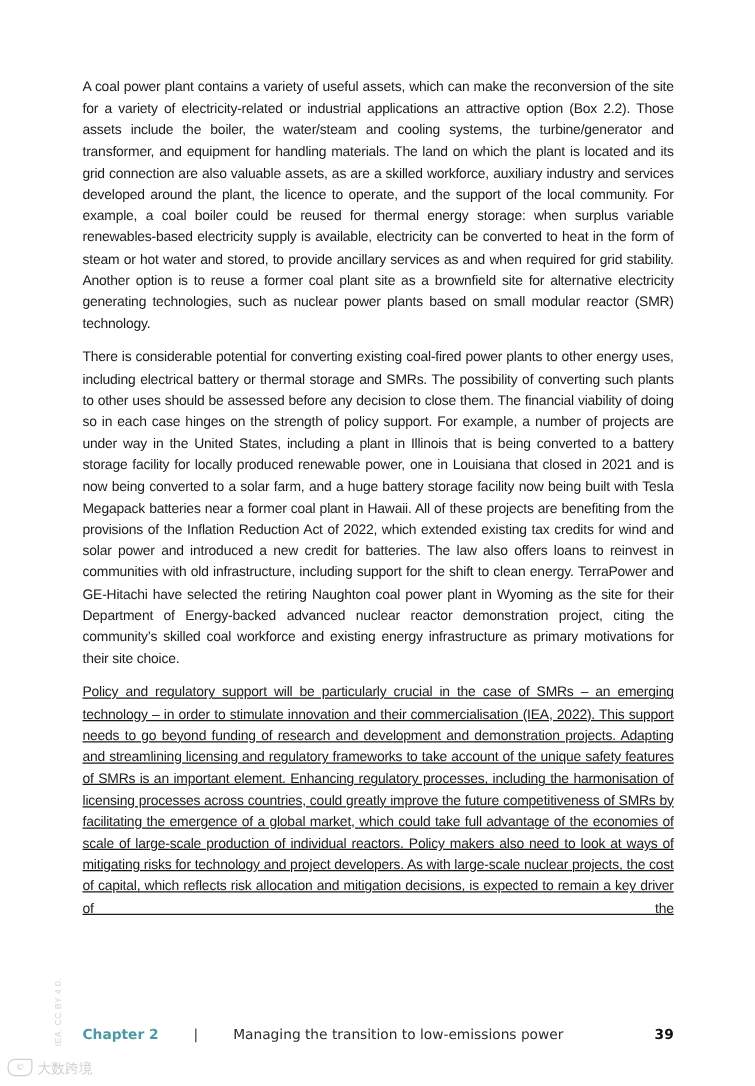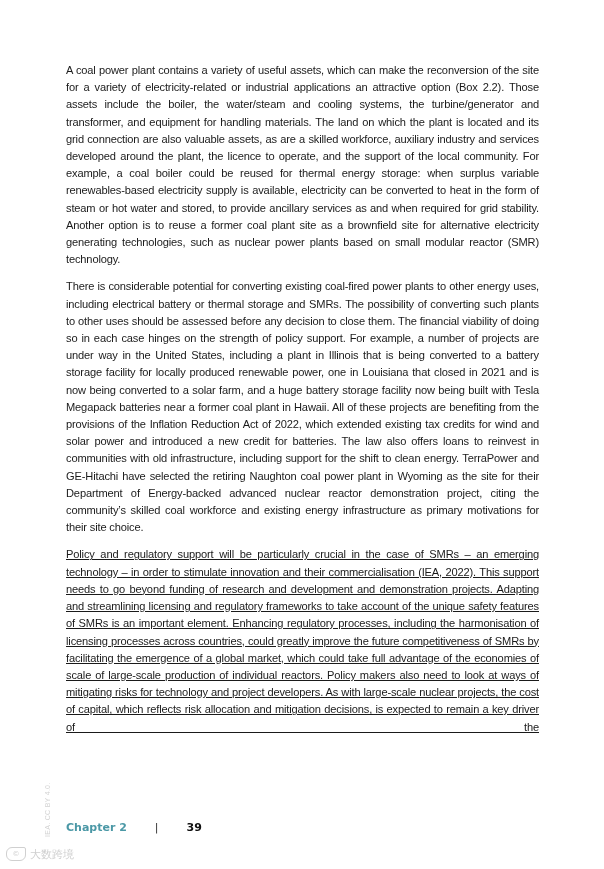--- a/index.html
+++ b/index.html
@@ -47,20 +47,21 @@
     <p>A coal power plant contains a variety of useful assets, which can make the reconversion of the site for a variety of electricity-related or industrial applications an attractive option (Box 2.2). Those assets include the boiler, the water/steam and cooling systems, the turbine/generator and transformer, and equipment for handling materials. The land on which the plant is located and its grid connection are also valuable assets, as are a skilled workforce, auxiliary industry and services developed around the plant, the licence to operate, and the support of the local community. For example, a coal boiler could be reused for thermal energy storage: when surplus variable renewables-based electricity supply is available, electricity can be converted to heat in the form of steam or hot water and stored, to provide ancillary services as and when required for grid stability. Another option is to reuse a former coal plant site as a brownfield site for alternative electricity generating technologies, such as nuclear power plants based on small modular reactor (SMR) technology.</p>
     <p>There is considerable potential for converting existing coal-fired power plants to other energy uses, including electrical battery or thermal storage and SMRs. The possibility of converting such plants to other uses should be assessed before any decision to close them. The financial viability of doing so in each case hinges on the strength of policy support. For example, a number of projects are under way in the United States, including a plant in Illinois that is being converted to a battery storage facility for locally produced renewable power, one in Louisiana that closed in 2021 and is now being converted to a solar farm, and a huge battery storage facility now being built with Tesla Megapack batteries near a former coal plant in Hawaii. All of these projects are benefiting from the provisions of the Inflation Reduction Act of 2022, which extended existing tax credits for wind and solar power and introduced a new credit for batteries. The law also offers loans to reinvest in communities with old infrastructure, including support for the shift to clean energy. TerraPower and GE-Hitachi have selected the retiring Naughton coal power plant in Wyoming as the site for their Department of Energy-backed advanced nuclear reactor demonstration project, citing the community’s skilled coal workforce and existing energy infrastructure as primary motivations for their site choice.</p>
     <p class="last">Policy and regulatory support will be particularly crucial in the case of SMRs – an emerging technology – in order to stimulate innovation and their commercialisation (IEA, 2022). This support needs to go beyond funding of research and development and demonstration projects. Adapting and streamlining licensing and regulatory frameworks to take account of the unique safety features of SMRs is an important element. Enhancing regulatory processes, including the harmonisation of licensing processes across countries, could greatly improve the future competitiveness of SMRs by facilitating the emergence of a global market, which could take full advantage of the economies of scale of large-scale production of individual reactors. Policy makers also need to look at ways of mitigating risks for technology and project developers. As with large-scale nuclear projects, the cost of capital, which reflects risk allocation and mitigation decisions, is expected to remain a key driver of the</p>
   </div>
 
   <div class="side-license">IEA. CC BY 4.0.</div>
 
   <div class="footer">
     <span class="chapter">Chapter 2</span>
     <span class="sep">|</span>
+    <span class="title">Managing the transition to low-emissions power</span>
     <span class="pagenum">39</span>
   </div>
 
   <div class="watermark">
     <span class="logo">©</span>
     <span>大数跨境</span>
   </div>
 
 </div>
 

